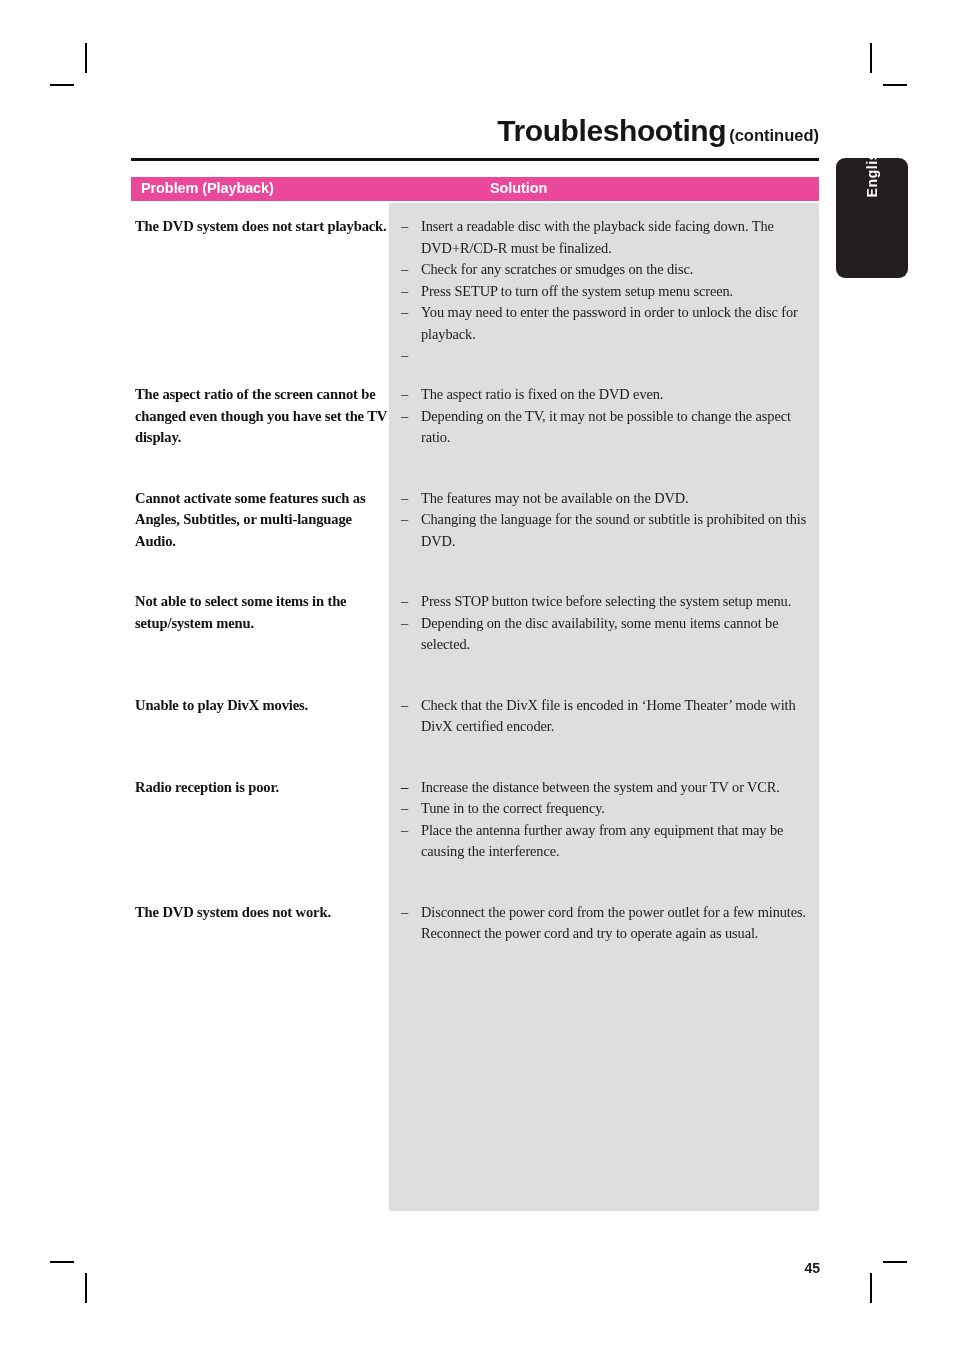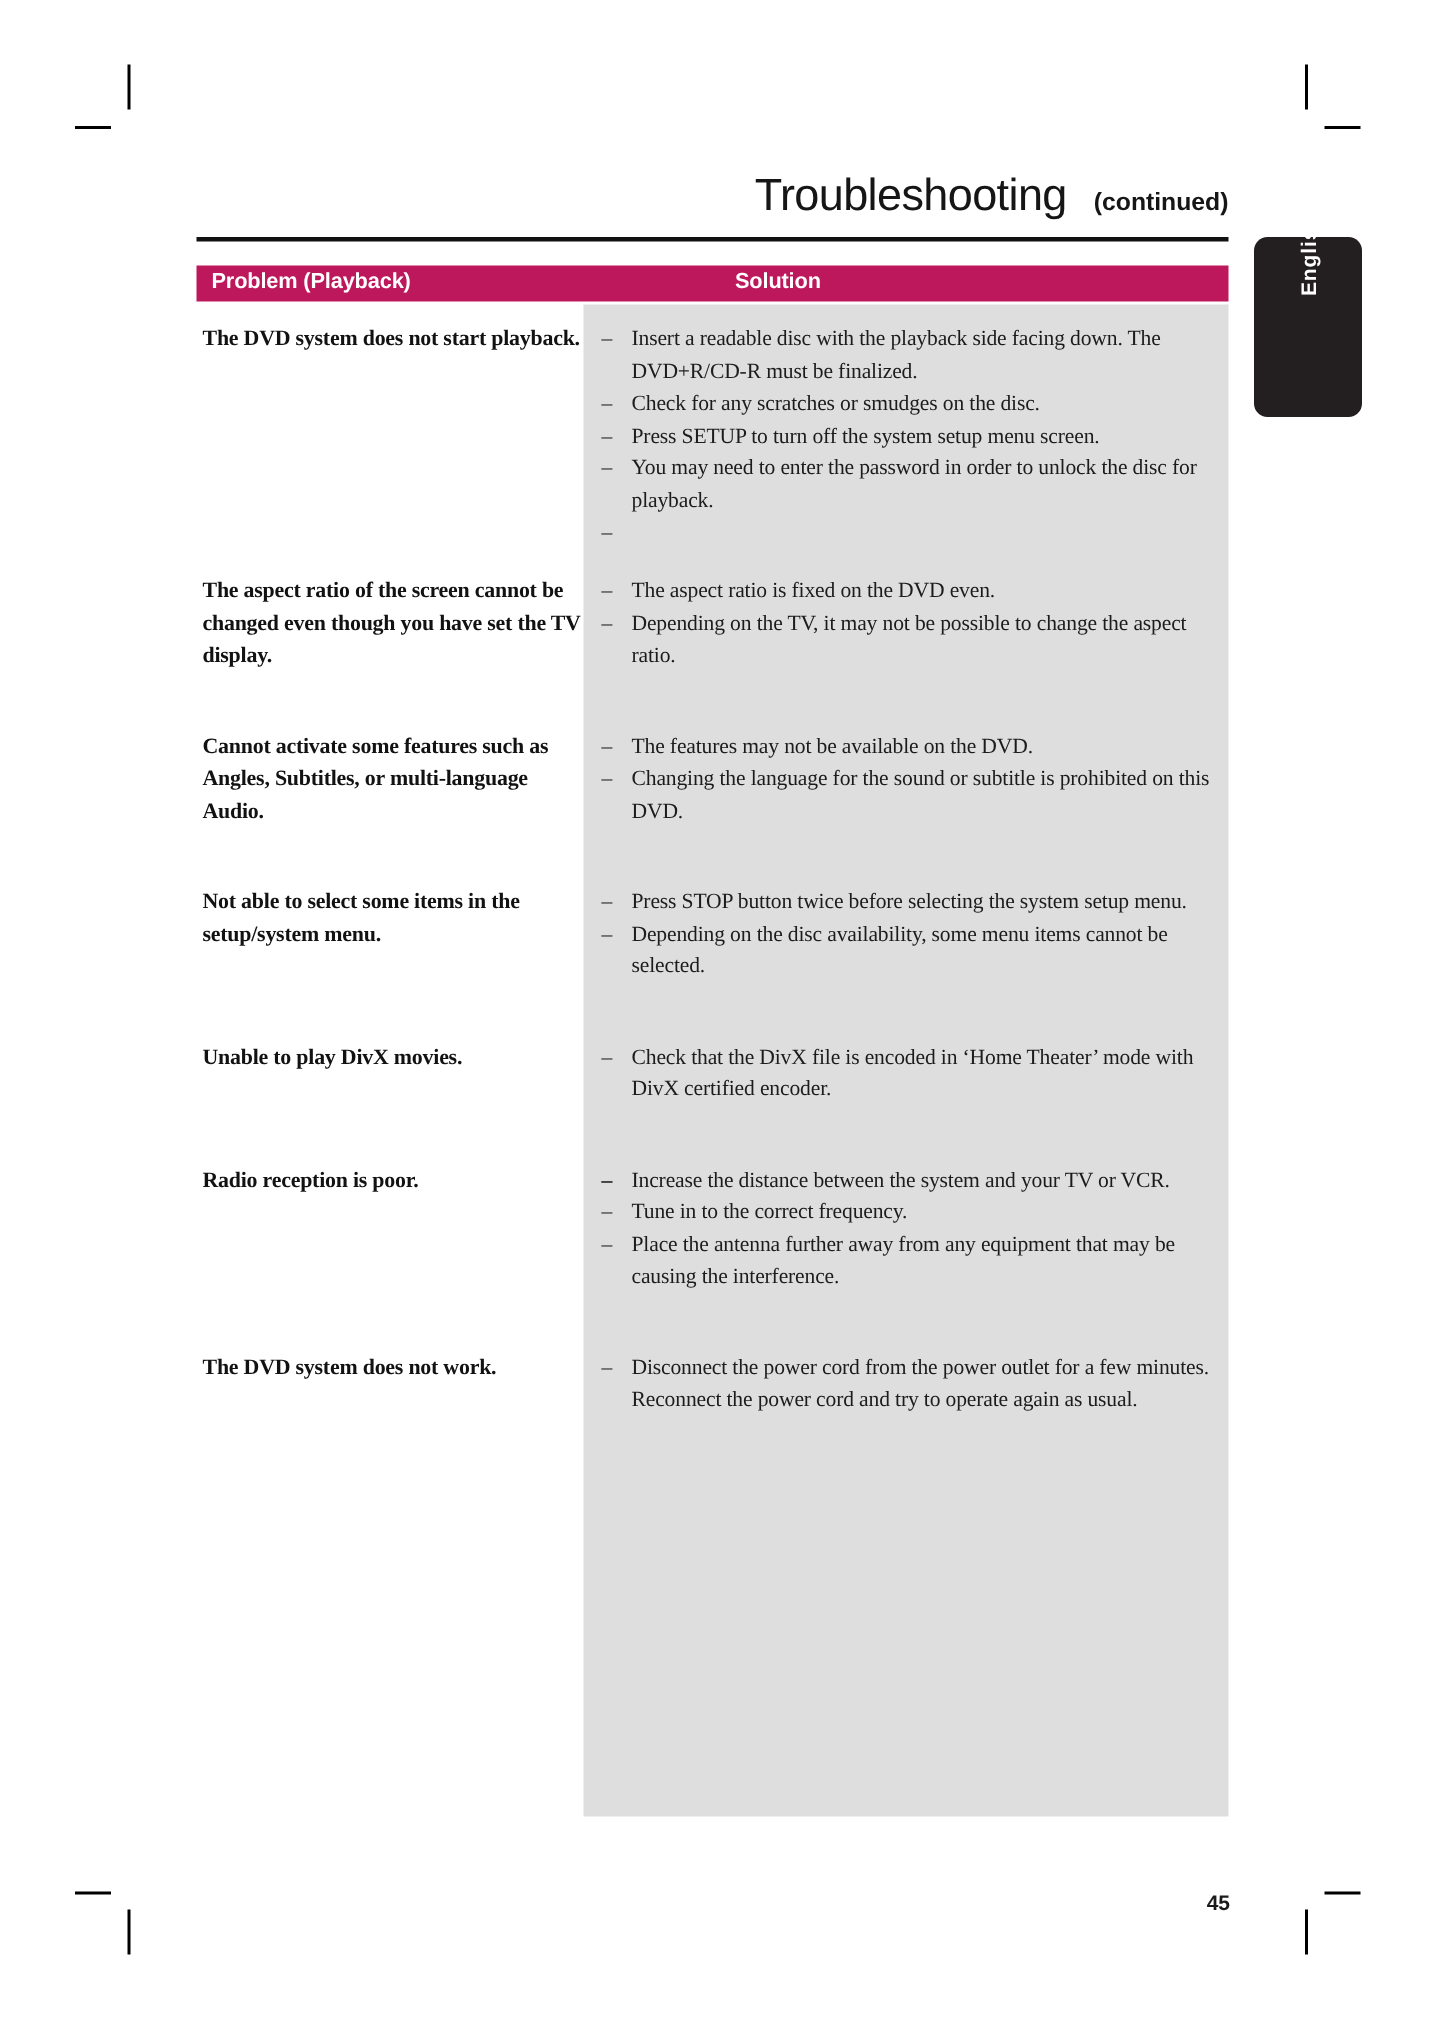--- a/index.html
+++ b/index.html
@@ -34,30 +34,30 @@
   .page-header {
     position: absolute;
     left: 131px;
     top: 114px;
     width: 688px;
     text-align: right;
   }
   .page-title {
     display: inline;
     font-size: 30px;
-    font-weight: normal;
+    font-weight: bold;
     letter-spacing: -0.4px;
     color: #161616;
   }
   .page-title-suffix {
     display: inline;
     font-size: 16.5px;
     font-weight: bold;
     color: #161616;
-    margin-left: 18px;
+    margin-left: 3px;
   }
   .header-rule {
     position: absolute;
     left: 131px;
     top: 158px;
     width: 688px;
     height: 2.5px;
     background: #111;
   }
 
@@ -88,21 +88,21 @@
     letter-spacing: 0.6px;
   }
 
   
   .table-head {
     position: absolute;
     left: 131px;
     top: 177px;
     width: 688px;
     height: 24px;
-    background: #be185d;
+    background: #ec4899;
     text-align: right;
   }
   .th-problem {
     position: absolute;
     left: 10px;
     top: 3px;
     font-size: 14.5px;
     font-weight: bold;
     color: #ffffff;
     letter-spacing: -0.1px;

